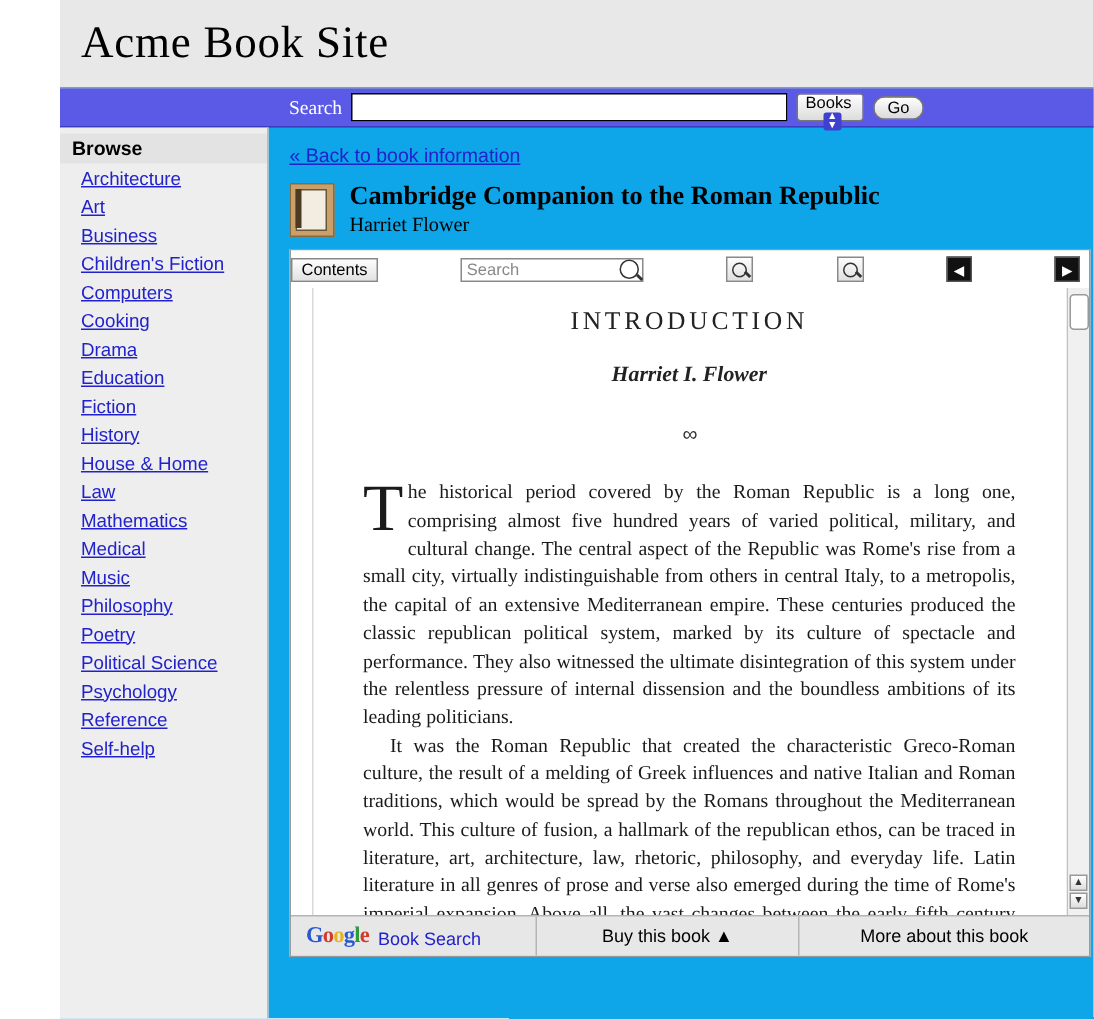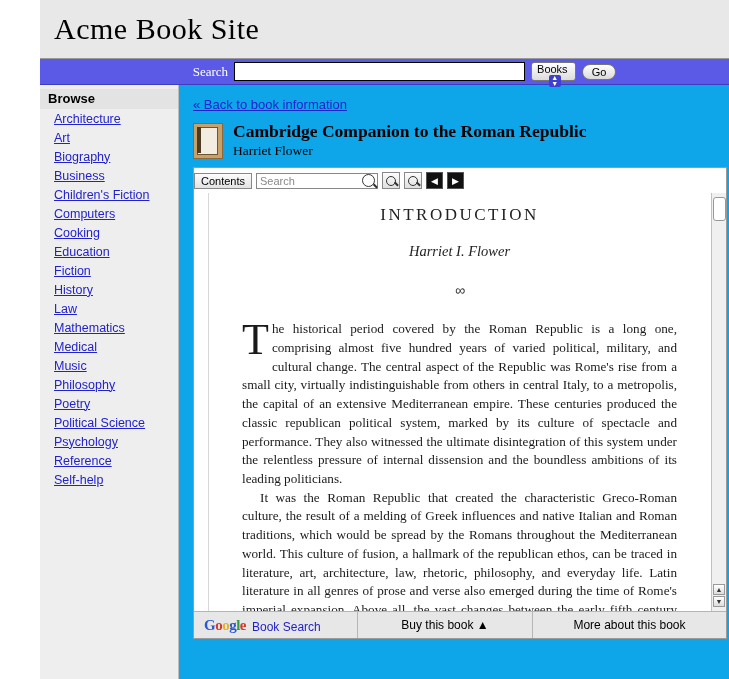--- a/index.html
+++ b/index.html
@@ -178,21 +178,21 @@
     width: 534px;
     border: 1px solid #9a9a9a;
     background: #ffffff;
     box-sizing: border-box;
   }
   .viewer-toolbar {
     height: 25px;
     background: #ffffff;
     display: flex;
     align-items: center;
-    justify-content: flex-start;
+    justify-content: space-between;
     padding-right: 6px;
     gap: 4px;
     position: relative;
   }
   .tb-button {
     font-size: 11px;
     border: 1px solid #888;
     background: linear-gradient(#fdfdfd, #e2e2e2);
     padding: 1px 6px;
     color: #000;
@@ -279,20 +279,21 @@
     color: #222;
     margin-top: 6px;
   }
   .chapter-author {
     text-align: center;
     font-family: "Liberation Serif", serif;
     font-style: italic;
     font-size: 14.5px;
     color: #222;
     margin-top: 18px;
+    font-weight: bold;
   }
   .ornament {
     text-align: center;
     font-size: 14px;
     color: #333;
     margin-top: 22px;
     letter-spacing: -1px;
   }
   .body-text {
     font-family: "Liberation Serif", serif;
@@ -415,28 +416,29 @@
     </span>
     <button class="go-button">Go</button>
   </div>
 
   <div class="body-wrap">
 
     <div class="sidebar">
       <div class="sidebar-title">Browse</div>
       <div class="sidebar-item">Architecture</div>
       <div class="sidebar-item">Art</div>
-      <div class="sidebar-item">Biography</div>
       <div class="sidebar-item">Business</div>
       <div class="sidebar-item">Children's Fiction</div>
       <div class="sidebar-item">Computers</div>
       <div class="sidebar-item">Cooking</div>
+      <div class="sidebar-item">Drama</div>
       <div class="sidebar-item">Education</div>
       <div class="sidebar-item">Fiction</div>
       <div class="sidebar-item">History</div>
+      <div class="sidebar-item">House &amp; Home</div>
       <div class="sidebar-item">Law</div>
       <div class="sidebar-item">Mathematics</div>
       <div class="sidebar-item">Medical</div>
       <div class="sidebar-item">Music</div>
       <div class="sidebar-item">Philosophy</div>
       <div class="sidebar-item">Poetry</div>
       <div class="sidebar-item">Political Science</div>
       <div class="sidebar-item">Psychology</div>
       <div class="sidebar-item">Reference</div>
       <div class="sidebar-item">Self-help</div>

